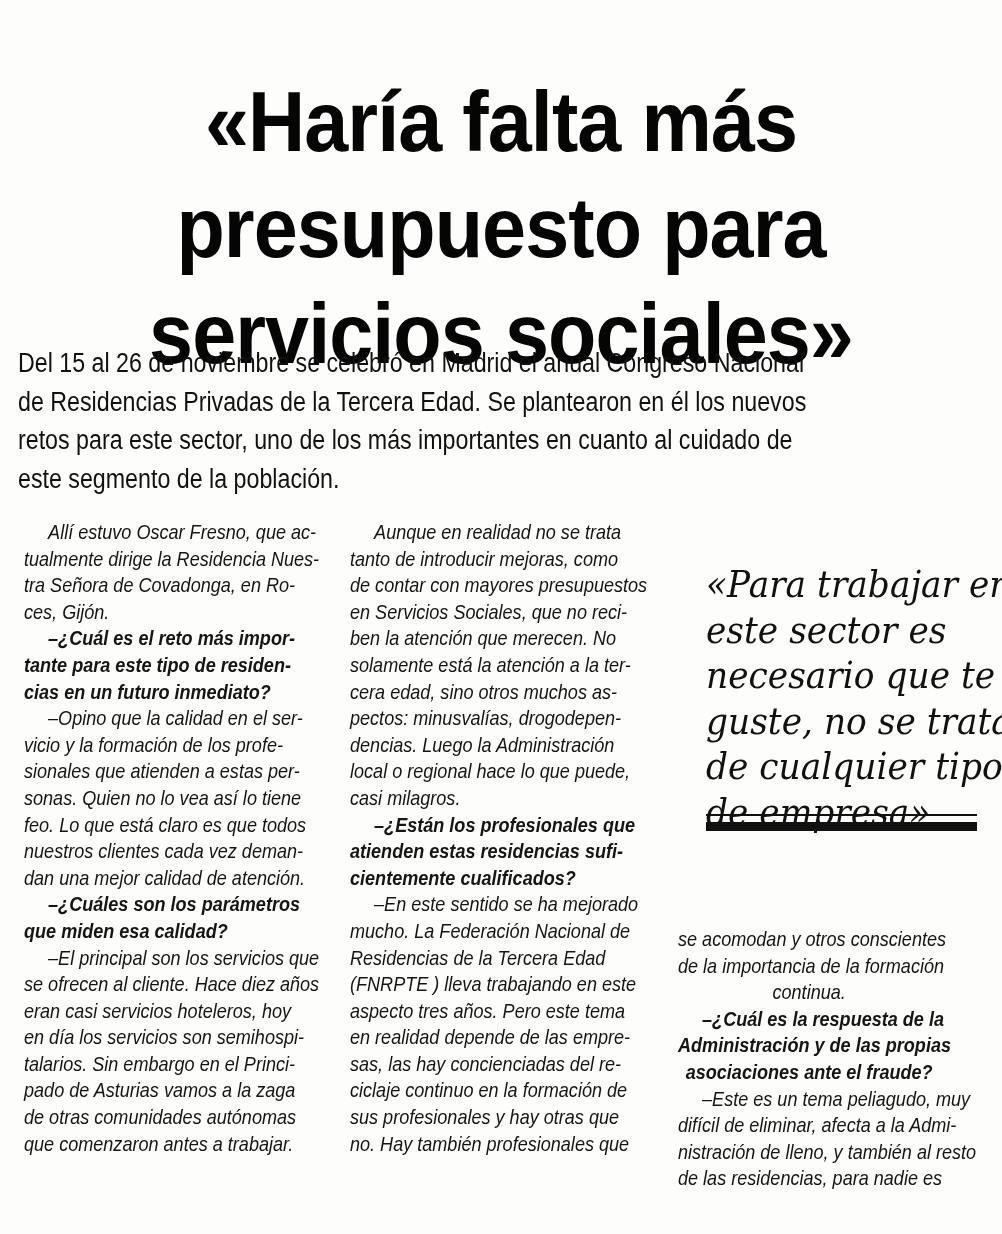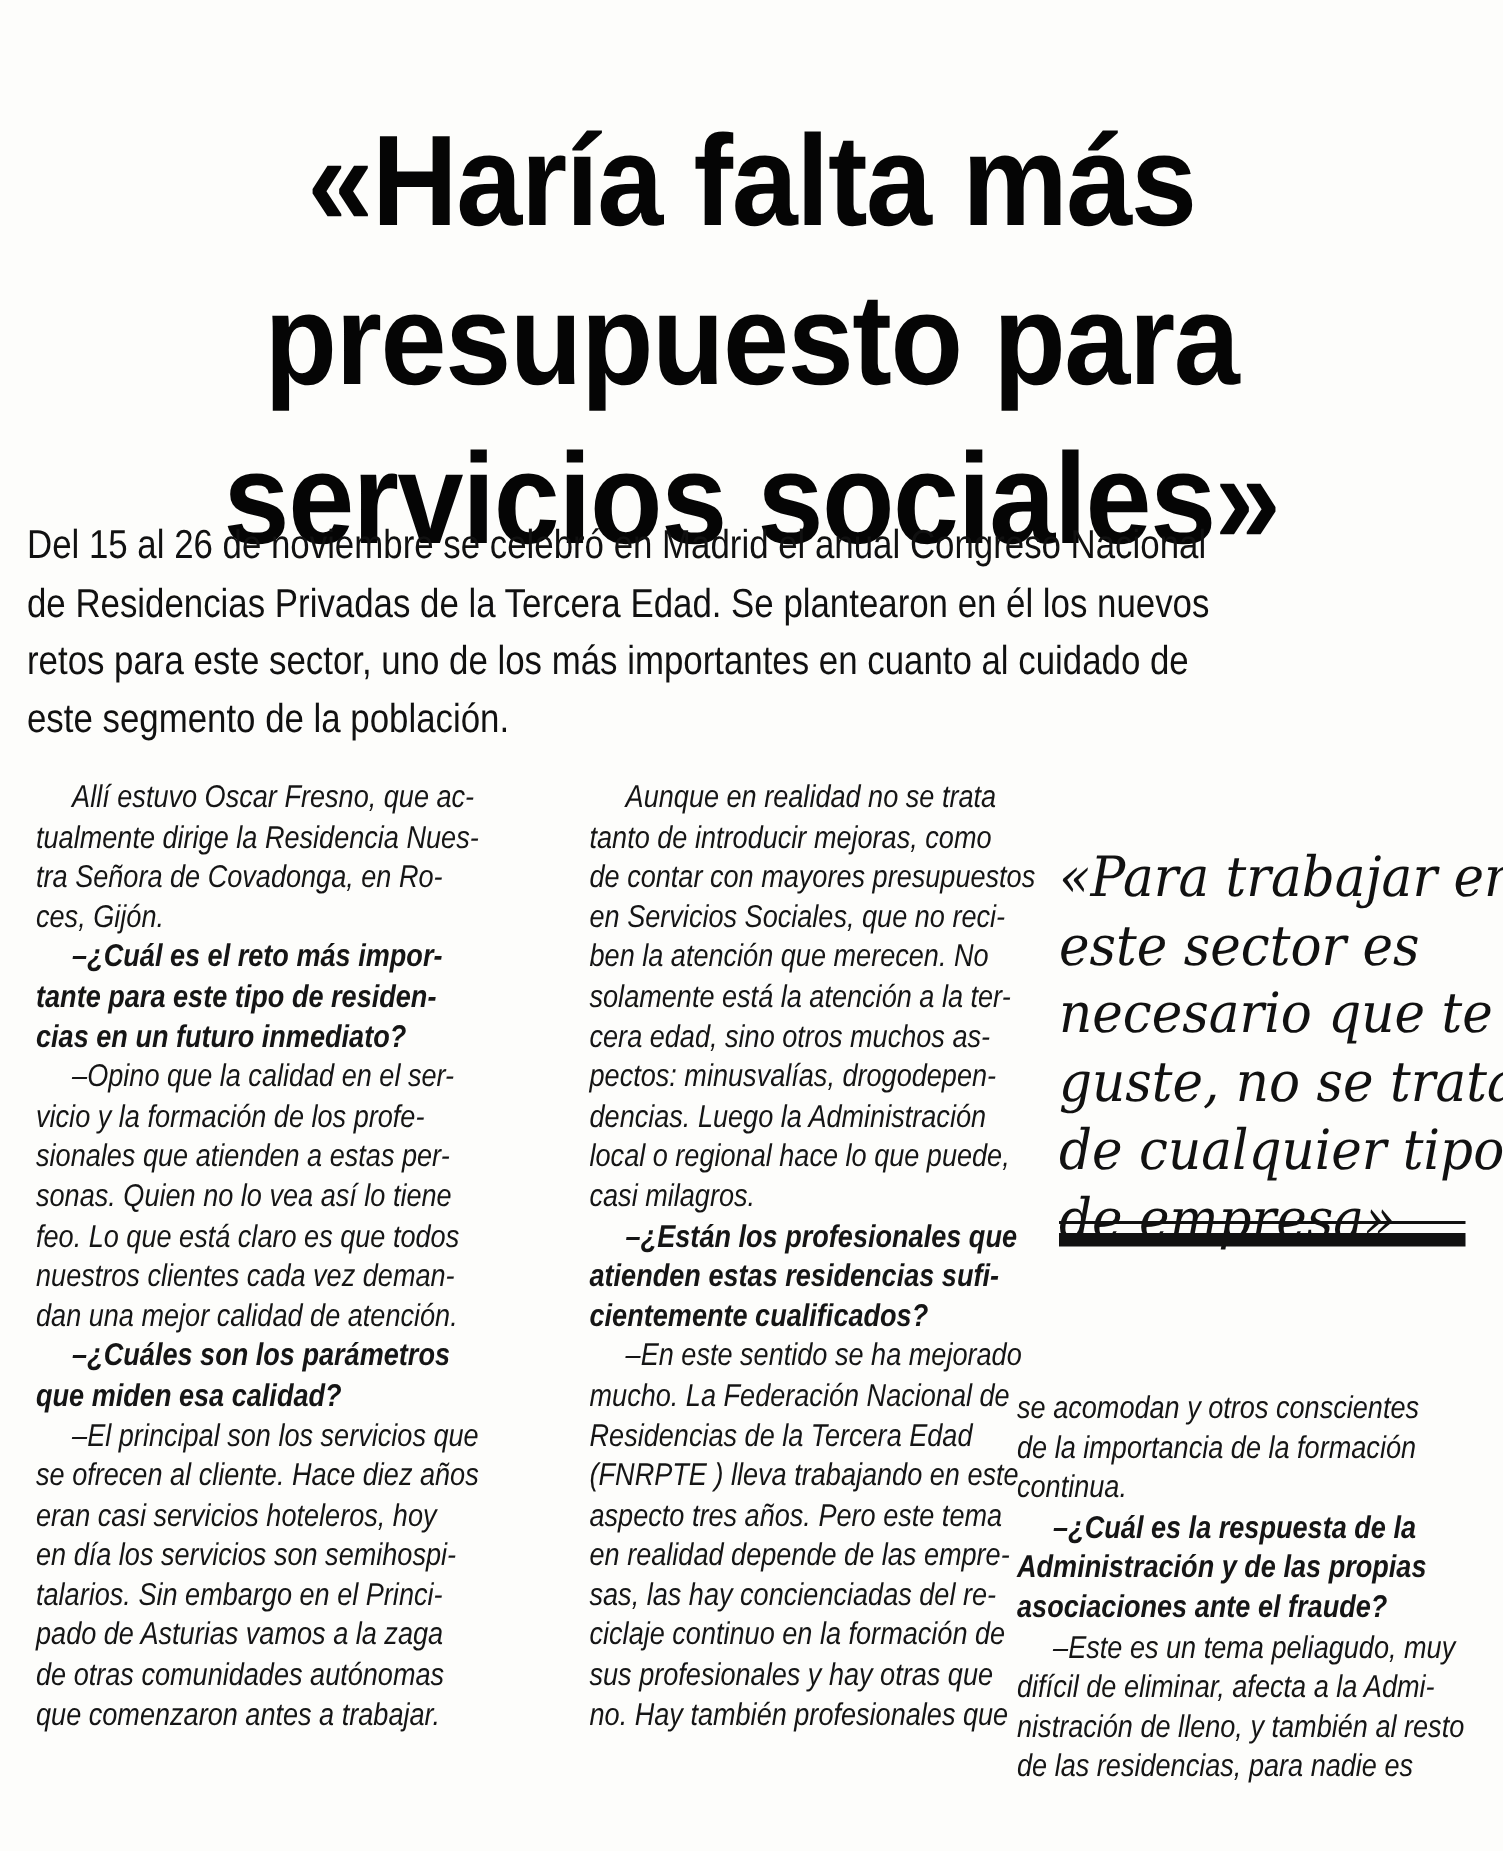--- a/index.html
+++ b/index.html
@@ -20,22 +20,22 @@
     font-weight: normal; font-size: 27px; line-height: 38.5px; color: #111;
   }
   .lead .ln { display: block; white-space: nowrap; transform: scaleX(0.86); transform-origin: left top; }
   .col {
     position: absolute; font-size: 21px; line-height: 26.6px; color: #151515; font-style: italic;
   }
   .col .ln { display: block; white-space: nowrap; transform: scaleX(0.86); transform-origin: left top; }
   .col .q { font-weight: bold; }
   .col .ind { padding-left: 28px; }
   #col1 { left: 24px; top: 519px; width: 305px; }
-  #col2 { left: 350px; top: 519px; width: 305px; margin-left: 43px; }
-  #col3 { left: 678px; top: 926px; width: 305px; }
+  #col2 { left: 350px; top: 519px; width: 305px; }
+  #col3 { left: 678px; top: 926px; width: 305px; text-align: center; }
   .pullquote {
     position: absolute; left: 706px; top: 562px; width: 290px;
     font-family: "DejaVu Serif", serif; font-style: italic;
     font-size: 37px; line-height: 45.5px; color: #111;
   }
   .pullquote .ln { display: block; white-space: nowrap; transform: scaleX(0.93); transform-origin: left top; }
   .rule-thin { position: absolute; left: 706px; top: 814px; width: 271px; height: 2px; background: #111; }
   .rule-thick { position: absolute; left: 706px; top: 822px; width: 271px; height: 9px; background: #111; }
 </style>
 </head>

